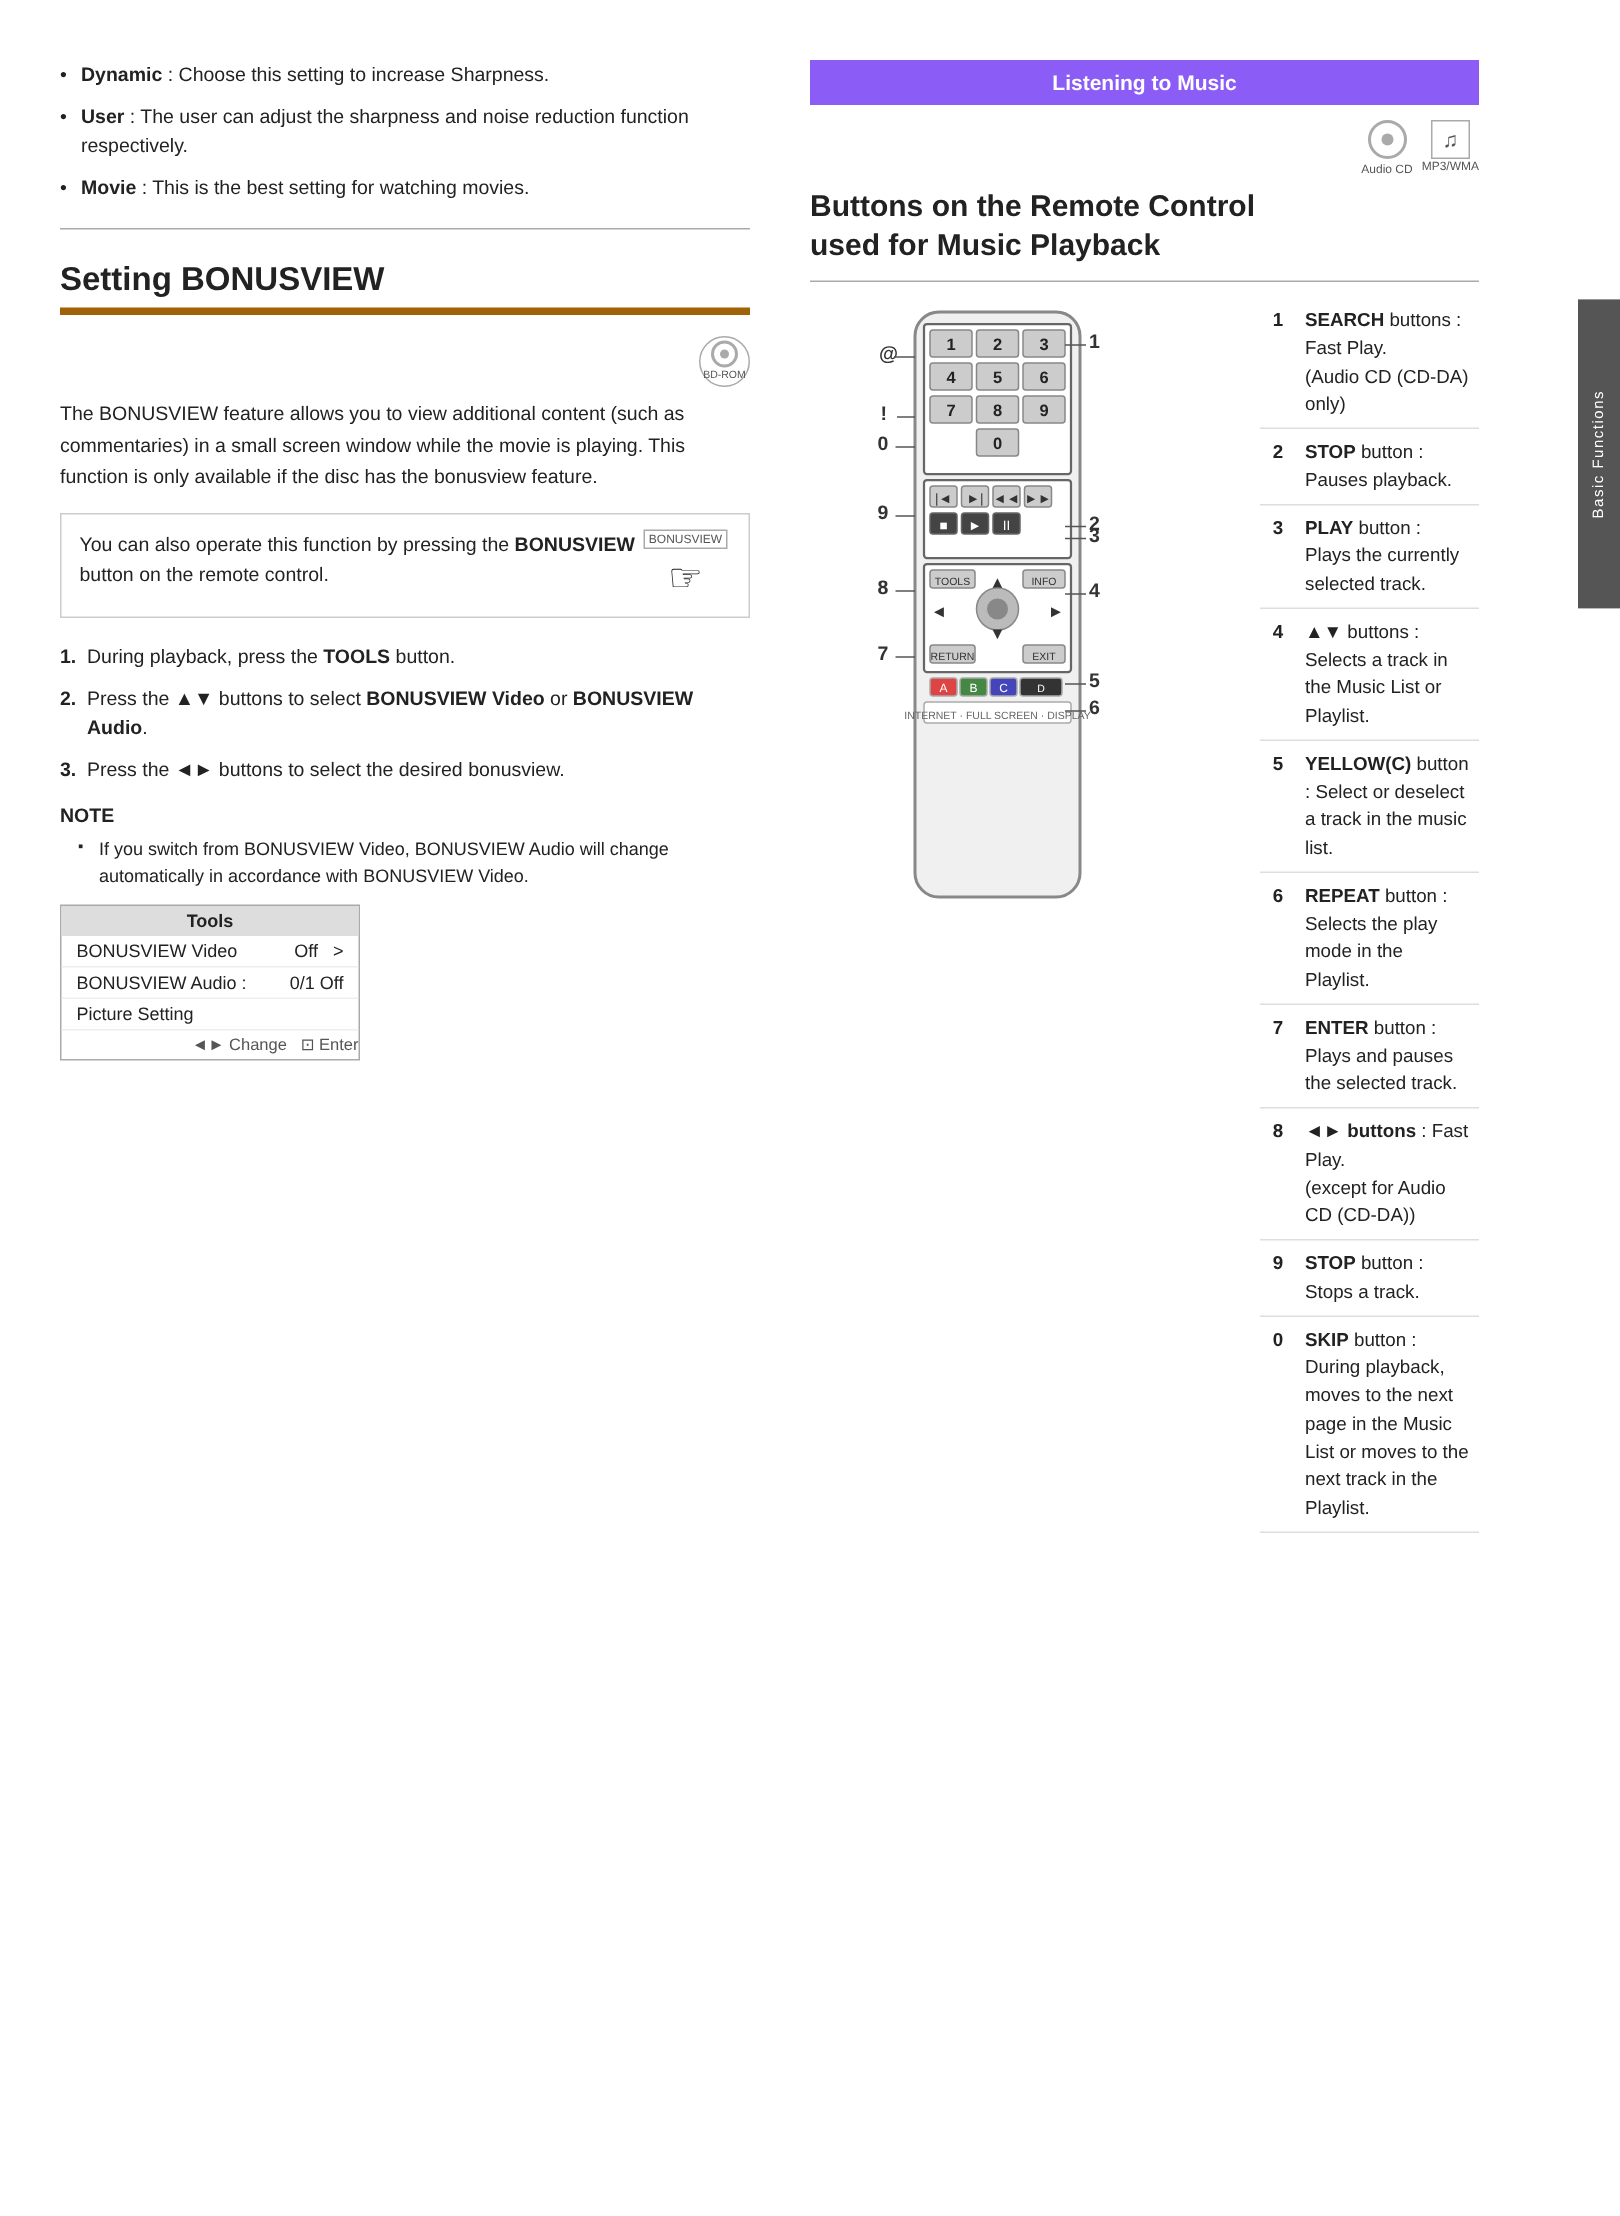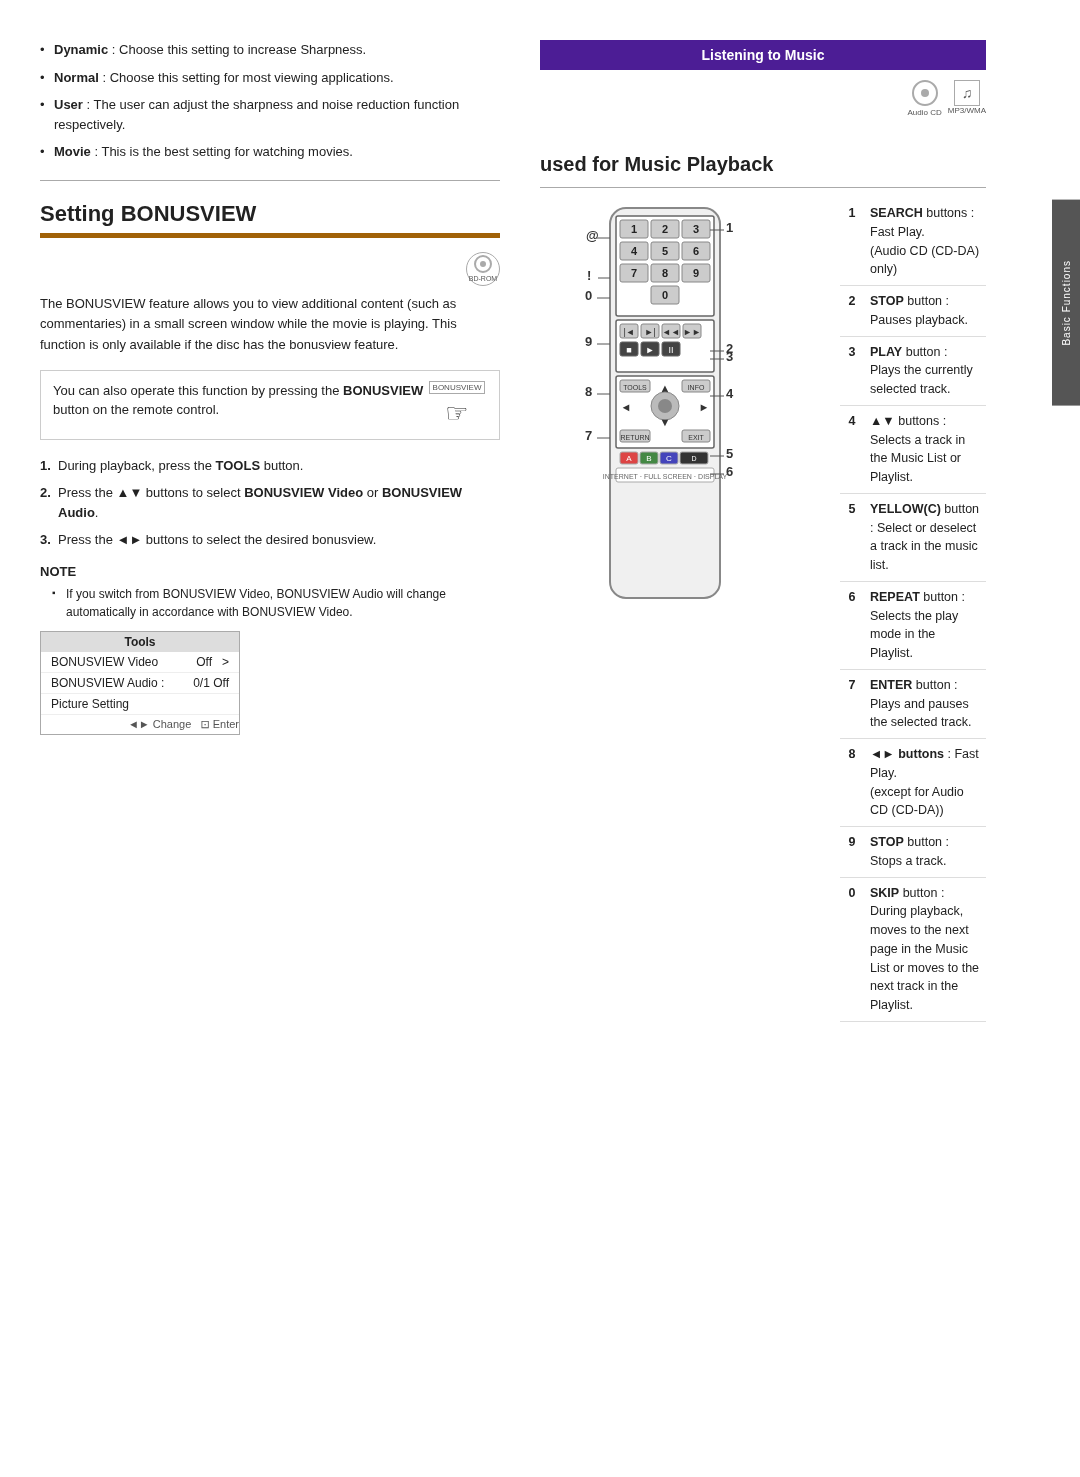--- a/index.html
+++ b/index.html
@@ -219,21 +219,21 @@
     }
     .tools-menu-footer {
       text-align: right;
       padding: 3px 0;
       font-size: 11px;
       color: #555;
     }
 
     
     .listening-header {
-      background: #4c1d95;
+      background: #8b5cf6;
       color: #fff;
       text-align: center;
       padding: 7px 0;
       font-size: 14px;
       font-weight: bold;
       margin-bottom: 10px;
     }
 
     .disc-badges {
       display: flex;
@@ -325,21 +325,20 @@
 <div class="side-tab">
   <span>Basic Functions</span>
 </div>
 
 <div class="page-container">
 
   <div class="left-col">
 
     <ul class="bullet-list">
       <li><strong>Dynamic</strong> : Choose this setting to increase Sharpness.</li>
-      <li><strong>Normal</strong> : Choose this setting for most viewing applications.</li>
       <li><strong>User</strong> : The user can adjust the sharpness and noise reduction function respectively.</li>
       <li><strong>Movie</strong> : This is the best setting for watching movies.</li>
     </ul>
 
     <hr class="separator-line">
 
     <h2 class="section-heading">Setting BONUSVIEW</h2>
 
     <div class="badge-row">
       <div class="badge">
@@ -413,21 +412,21 @@
         </div>
         <span style="font-size:8px;">Audio CD</span>
       </div>
       <div class="disc-badge">
         <div class="music-badge">♫</div>
         <span style="font-size:8px;">MP3/WMA</span>
       </div>
     </div>
 
     <h2 class="right-section-heading">
-      <br>
+      <span>Buttons on the Remote Control</span><br>
       <span>used for Music Playback</span>
     </h2>
 
     <hr class="separator-line">
 
     <div class="remote-and-table">
 
       <div class="remote-diagram-wrapper">
         <svg width="280" height="420" viewBox="0 0 280 420">
 

